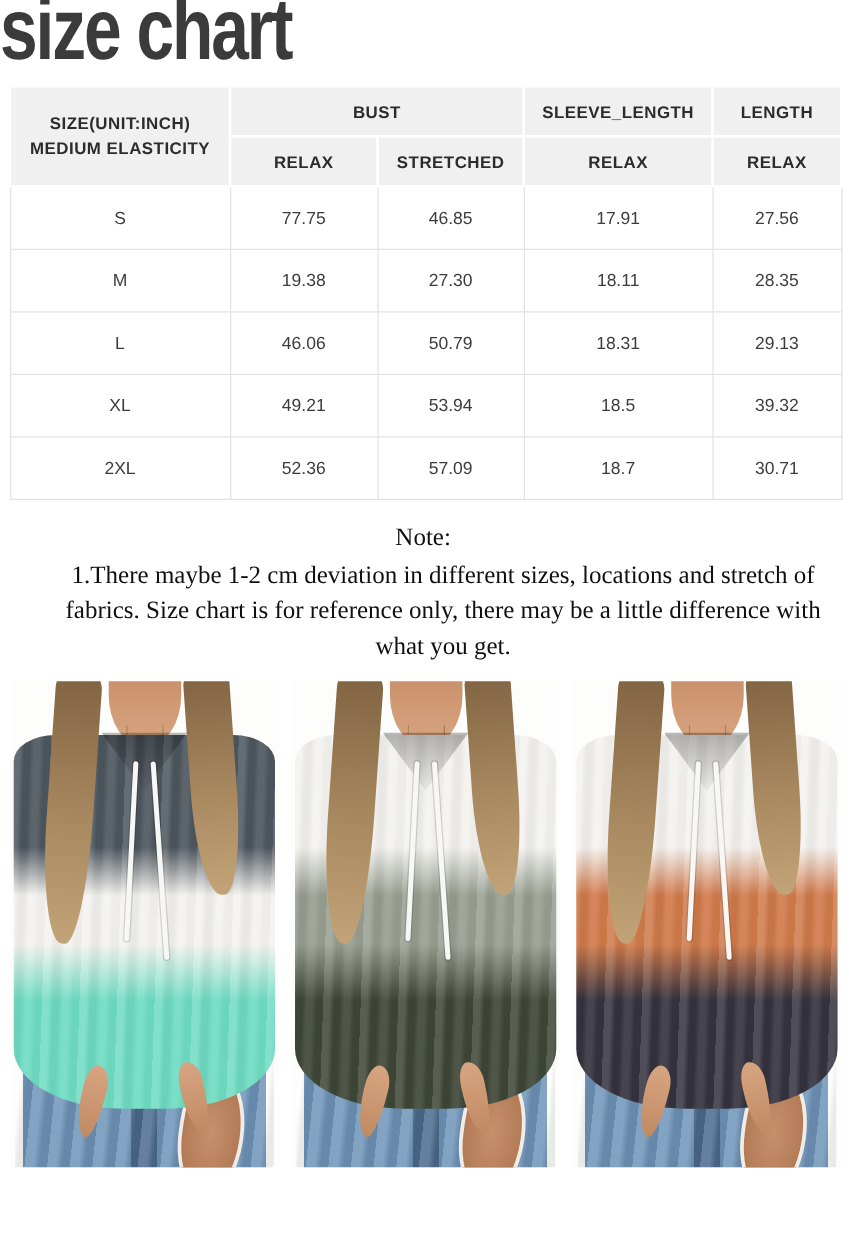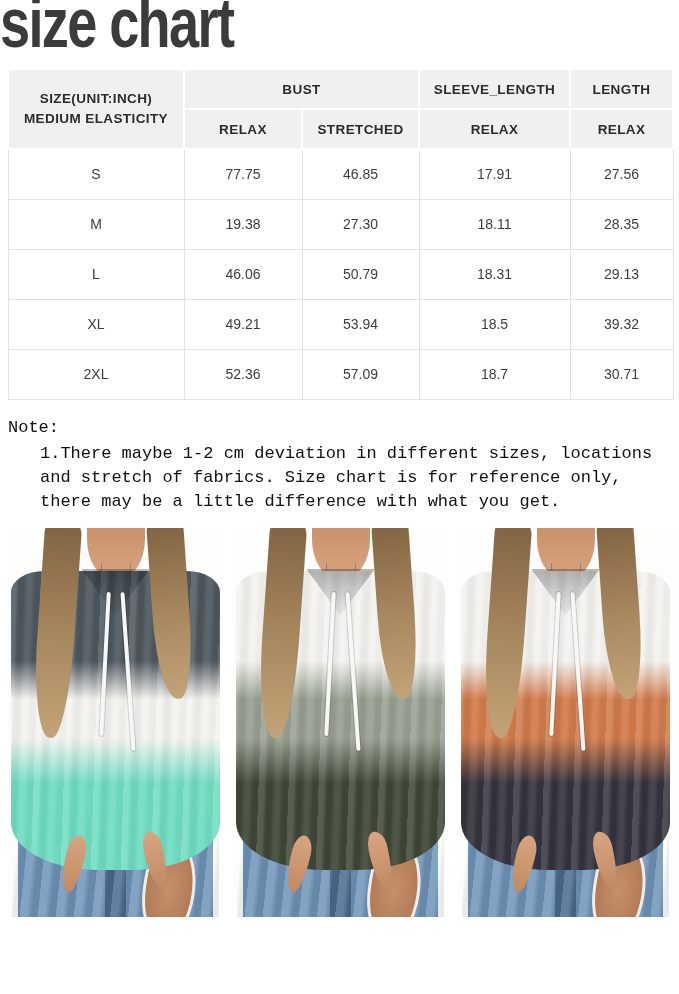--- a/index.html
+++ b/index.html
@@ -42,22 +42,22 @@
   .corner-cell div { line-height:1.45; }
   col.c-size   { width:176px; }
   col.c-brelax { width:118px; }
   col.c-bstr   { width:117px; }
   col.c-slv    { width:151px; }
   col.c-len    { width:103px; }
 
   
   .notes {
     margin:14px 10px 0 8px;
-    font-family:Liberation Mono, monospace;
-    font-size:17px; color:#101010; line-height:1.42;
+    font-family:Liberation Serif, serif;
+    font-size:20px; color:#101010; line-height:1.42;text-align:center;
   }
   .notes .note-heading { margin-bottom:2px; }
   .notes .note-item1 { margin-bottom:14px;margin-left:32px; }
   .notes .note-item2 { margin-bottom:30px; }
   .notes .note-item3 { margin-bottom:0; white-space:nowrap; overflow:hidden; }
 
   
   .photos {
     display:flex; gap:10px; margin:6px 6px 0 8px; height:389px;
   }

